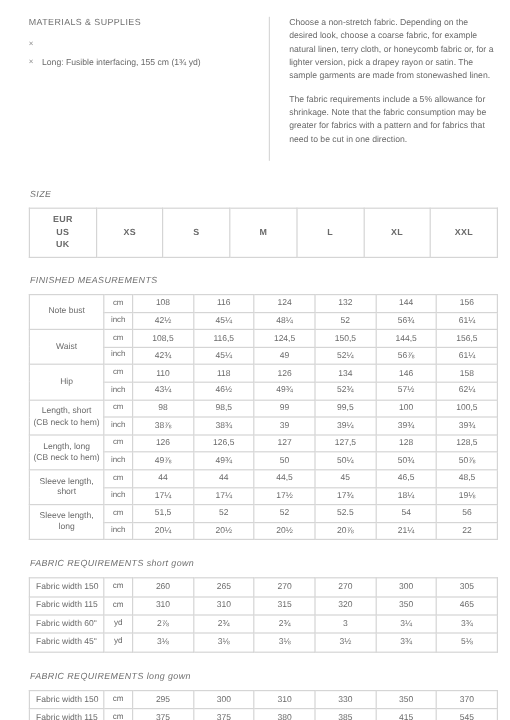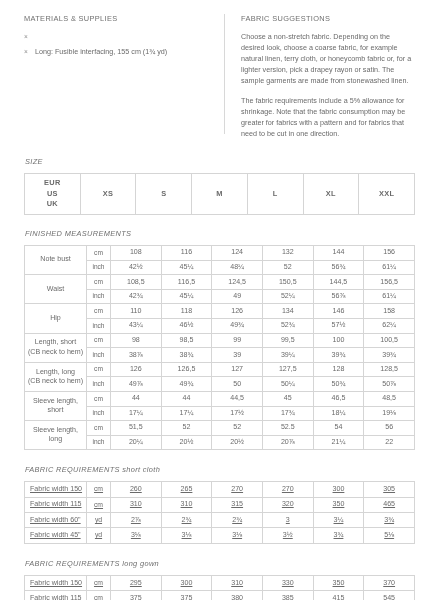--- a/index.html
+++ b/index.html
@@ -101,21 +101,21 @@
   .meas-table td { height: 13.6px; }
   .meas-table .lbl {
     text-align: center;
     font-size: 7.1px;
     line-height: 1.3;
     padding: 0 2px;
   }
   .meas-table .unit { font-size: 6.6px; }
 
   
-  .fab-table td { height: 14.4px; text-decoration: underline; }
+  .fab-table td { height: 14.4px; }
   .fab-table .lbl { text-align: left; padding-left: 5px; font-size: 7.1px; }
   .fab-table .unit { font-size: 6.8px; }
 
   .sec-gap-1 { height: 17px; }
   .sec-gap-2 { height: 14px; }
   .sec-gap-3 { height: 15px; }
 </style>
 </head>
 <body>
 
@@ -132,21 +132,20 @@
         <li class="supply-item">
           <span class="supply-x">×</span>
           <span>Long: Fusible interfacing, 155 cm (1¾ yd)</span>
         </li>
       </ul>
     </div>
 
     <div class="col-div"></div>
 
     <div class="col-right">
-      <div class="sec-head">FABRIC SUGGESTIONS</div>
       <p class="para">Choose a non-stretch fabric. Depending on the desired look, choose a coarse fabric, for example natural linen, terry cloth, or honeycomb fabric or, for a lighter version, pick a drapey rayon or satin. The sample garments are made from stonewashed linen.</p>
       <p class="para">The fabric requirements include a 5% allowance for shrinkage. Note that the fabric consumption may be greater for fabrics with a pattern and for fabrics that need to be cut in one direction.</p>
     </div>
   </div>
 
   <div class="sec-gap-1"></div>
   <div class="block-title">SIZE</div>
   <table class="size-table">
     <tbody>
       <tr>
@@ -309,21 +308,21 @@
           <td>20½</td>
           <td>20½</td>
           <td>20⅞</td>
           <td>21¼</td>
           <td>22</td>
         </tr>
       </tbody>
   </table>
 
   <div class="sec-gap-3"></div>
-  <div class="block-title">FABRIC REQUIREMENTS short cloth</div>
+  <div class="block-title">FABRIC REQUIREMENTS short gown</div>
   <table class="fab-table">
     <colgroup>
       <col style="width:62px">
         <col style="width:24px">
       <col>
         <col>
         <col>
         <col>
         <col>
         <col>

